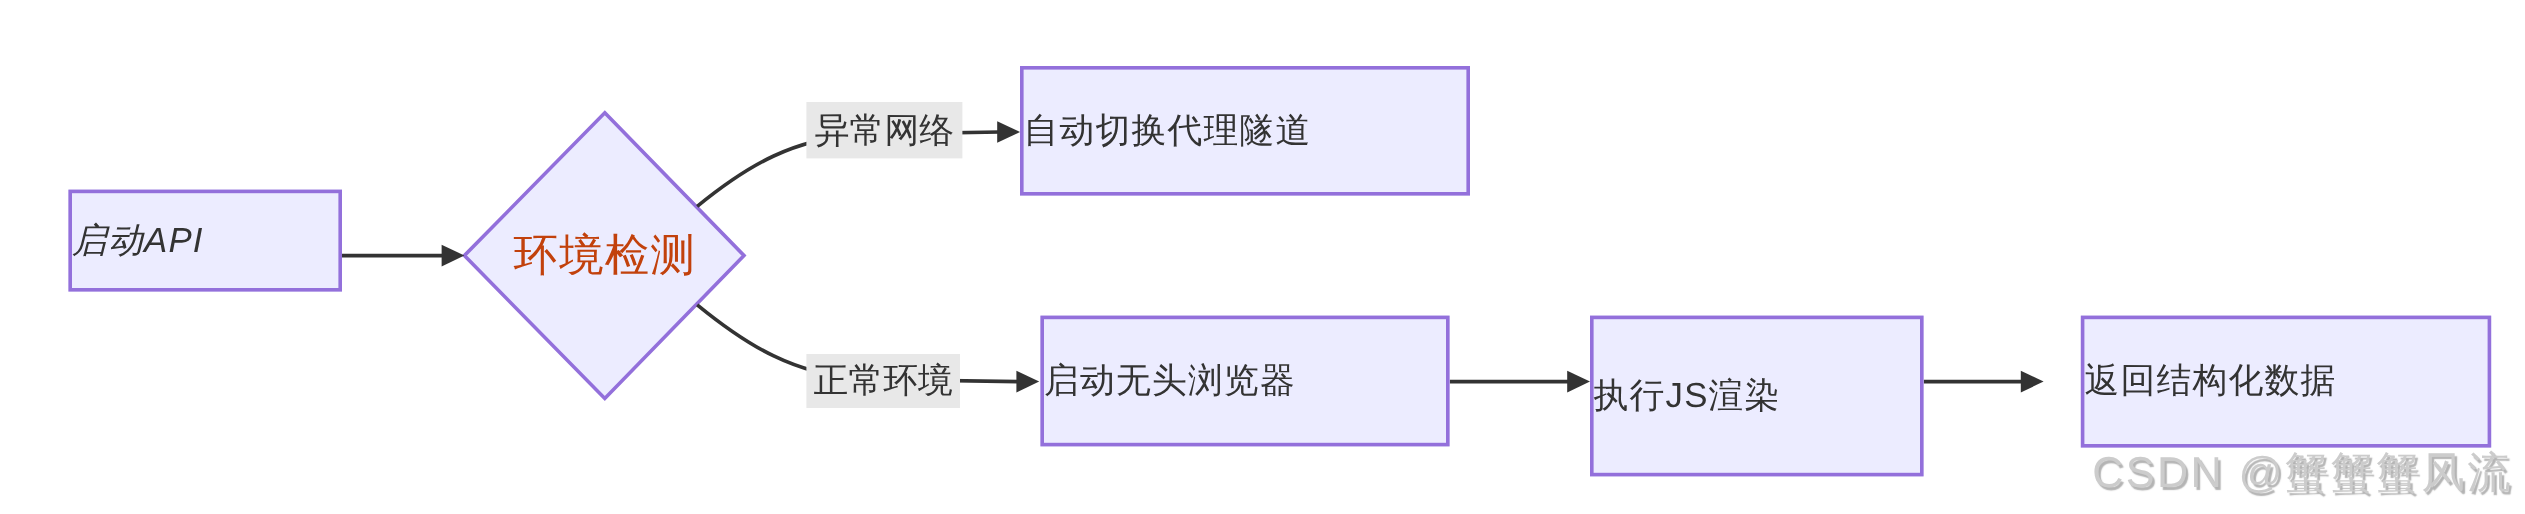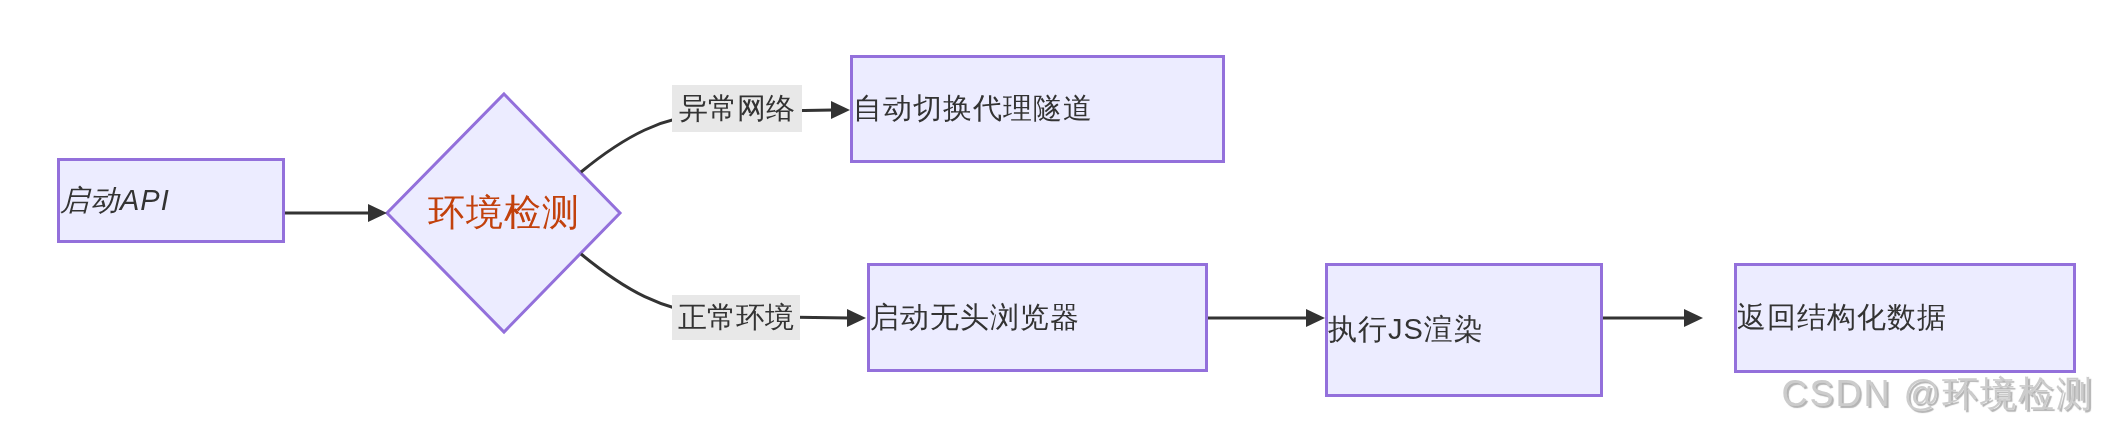--- a/index.html
+++ b/index.html
@@ -129,15 +129,15 @@
   </div>
 
   <div class="edge-label edge-label-abnormal">
     <span>异常网络</span>
   </div>
 
   <div class="edge-label edge-label-normal">
     <span>正常环境</span>
   </div>
 
-  <div class="watermark">CSDN @环境检测</div>
+  <div class="watermark">CSDN @蟹蟹蟹风流</div>
 
 </div>
 
 </body></html>

